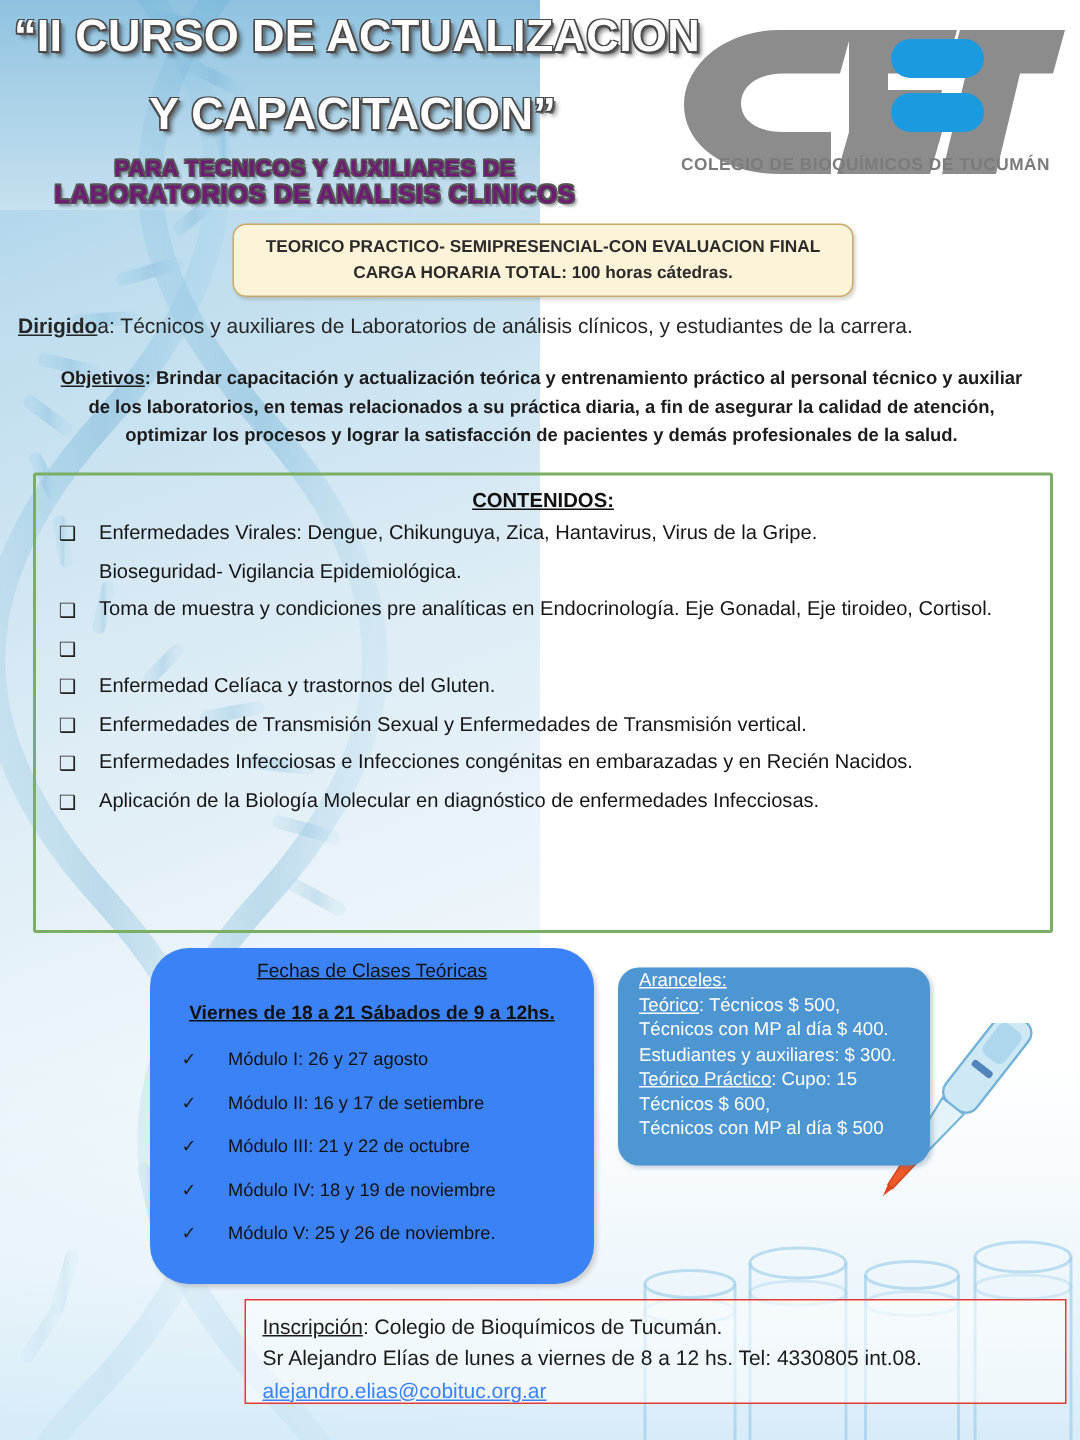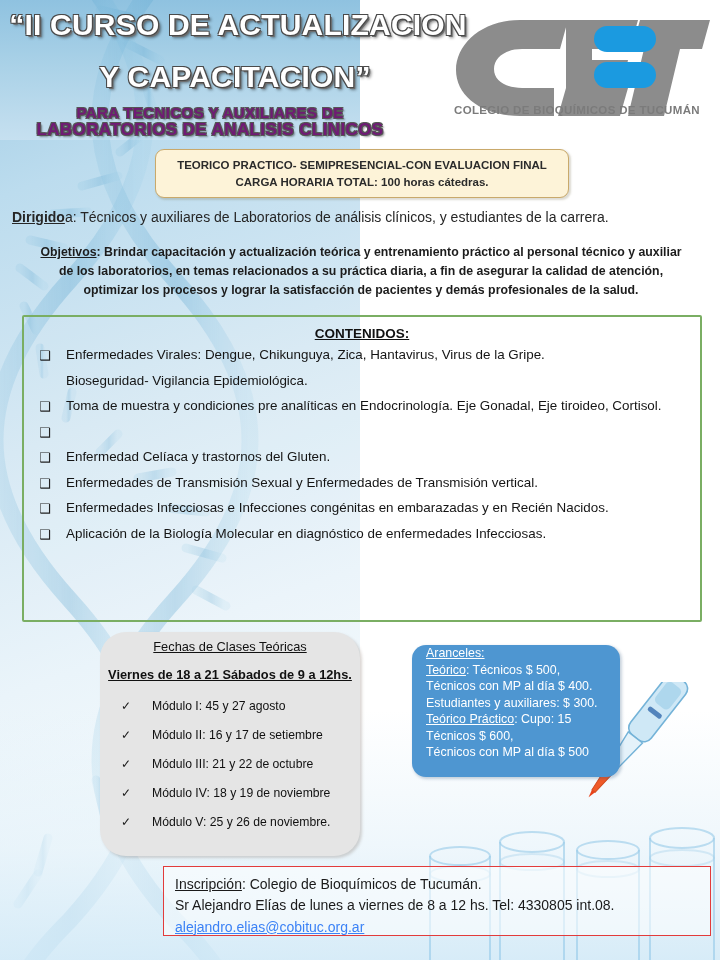--- a/index.html
+++ b/index.html
@@ -103,22 +103,22 @@
     font-size:13px;color:#222;line-height:1.35;padding-top:1px;
   }
   .cont-item .bullet.blank{visibility:hidden;}
   .cont-item .ctext{
     flex:1;
     font-size:13.4px;color:#151515;line-height:1.32;
   }
 
   
   .fechas{
-    position:absolute;left:100px;top:632px;width:260px;height:224px;
-    background:#e5e5e5;border-radius:26px;
+    position:absolute;left:100px;top:632px;width:296px;height:224px;
+    background:#3b82f6;border-radius:26px;
     box-shadow:2px 2px 3px rgba(90,70,55,.22);
   }
   .fechas-title{
     text-align:center;margin-top:7px;font-size:12.8px;color:#111;text-decoration:underline;
   }
   .fechas-sub{
     text-align:center;margin-top:13px;font-size:12.8px;font-weight:bold;color:#111;text-decoration:underline;
   }
   .fechas-list{margin:9px 0 0 0;padding:0;list-style:none;}
   .fechas-list li{display:flex;align-items:center;height:29px;}
@@ -301,21 +301,21 @@
         </li>
       </ul>
   </div>
 
   <div class="fechas">
     <div class="fechas-title">Fechas de Clases Teóricas</div>
     <div class="fechas-sub">Viernes de 18 a 21 Sábados de 9 a 12hs.</div>
     <ul class="fechas-list" id="fechas-list">
         <li>
           <span class="chk">✓</span>
-          <span class="ftext">Módulo  I: 45 y 27 agosto</span>
+          <span class="ftext">Módulo  I: 26 y 27 agosto</span>
         </li>
         <li>
           <span class="chk">✓</span>
           <span class="ftext">Módulo  II: 16 y 17 de setiembre</span>
         </li>
         <li>
           <span class="chk">✓</span>
           <span class="ftext">Módulo  III: 21 y 22 de octubre</span>
         </li>
         <li>

